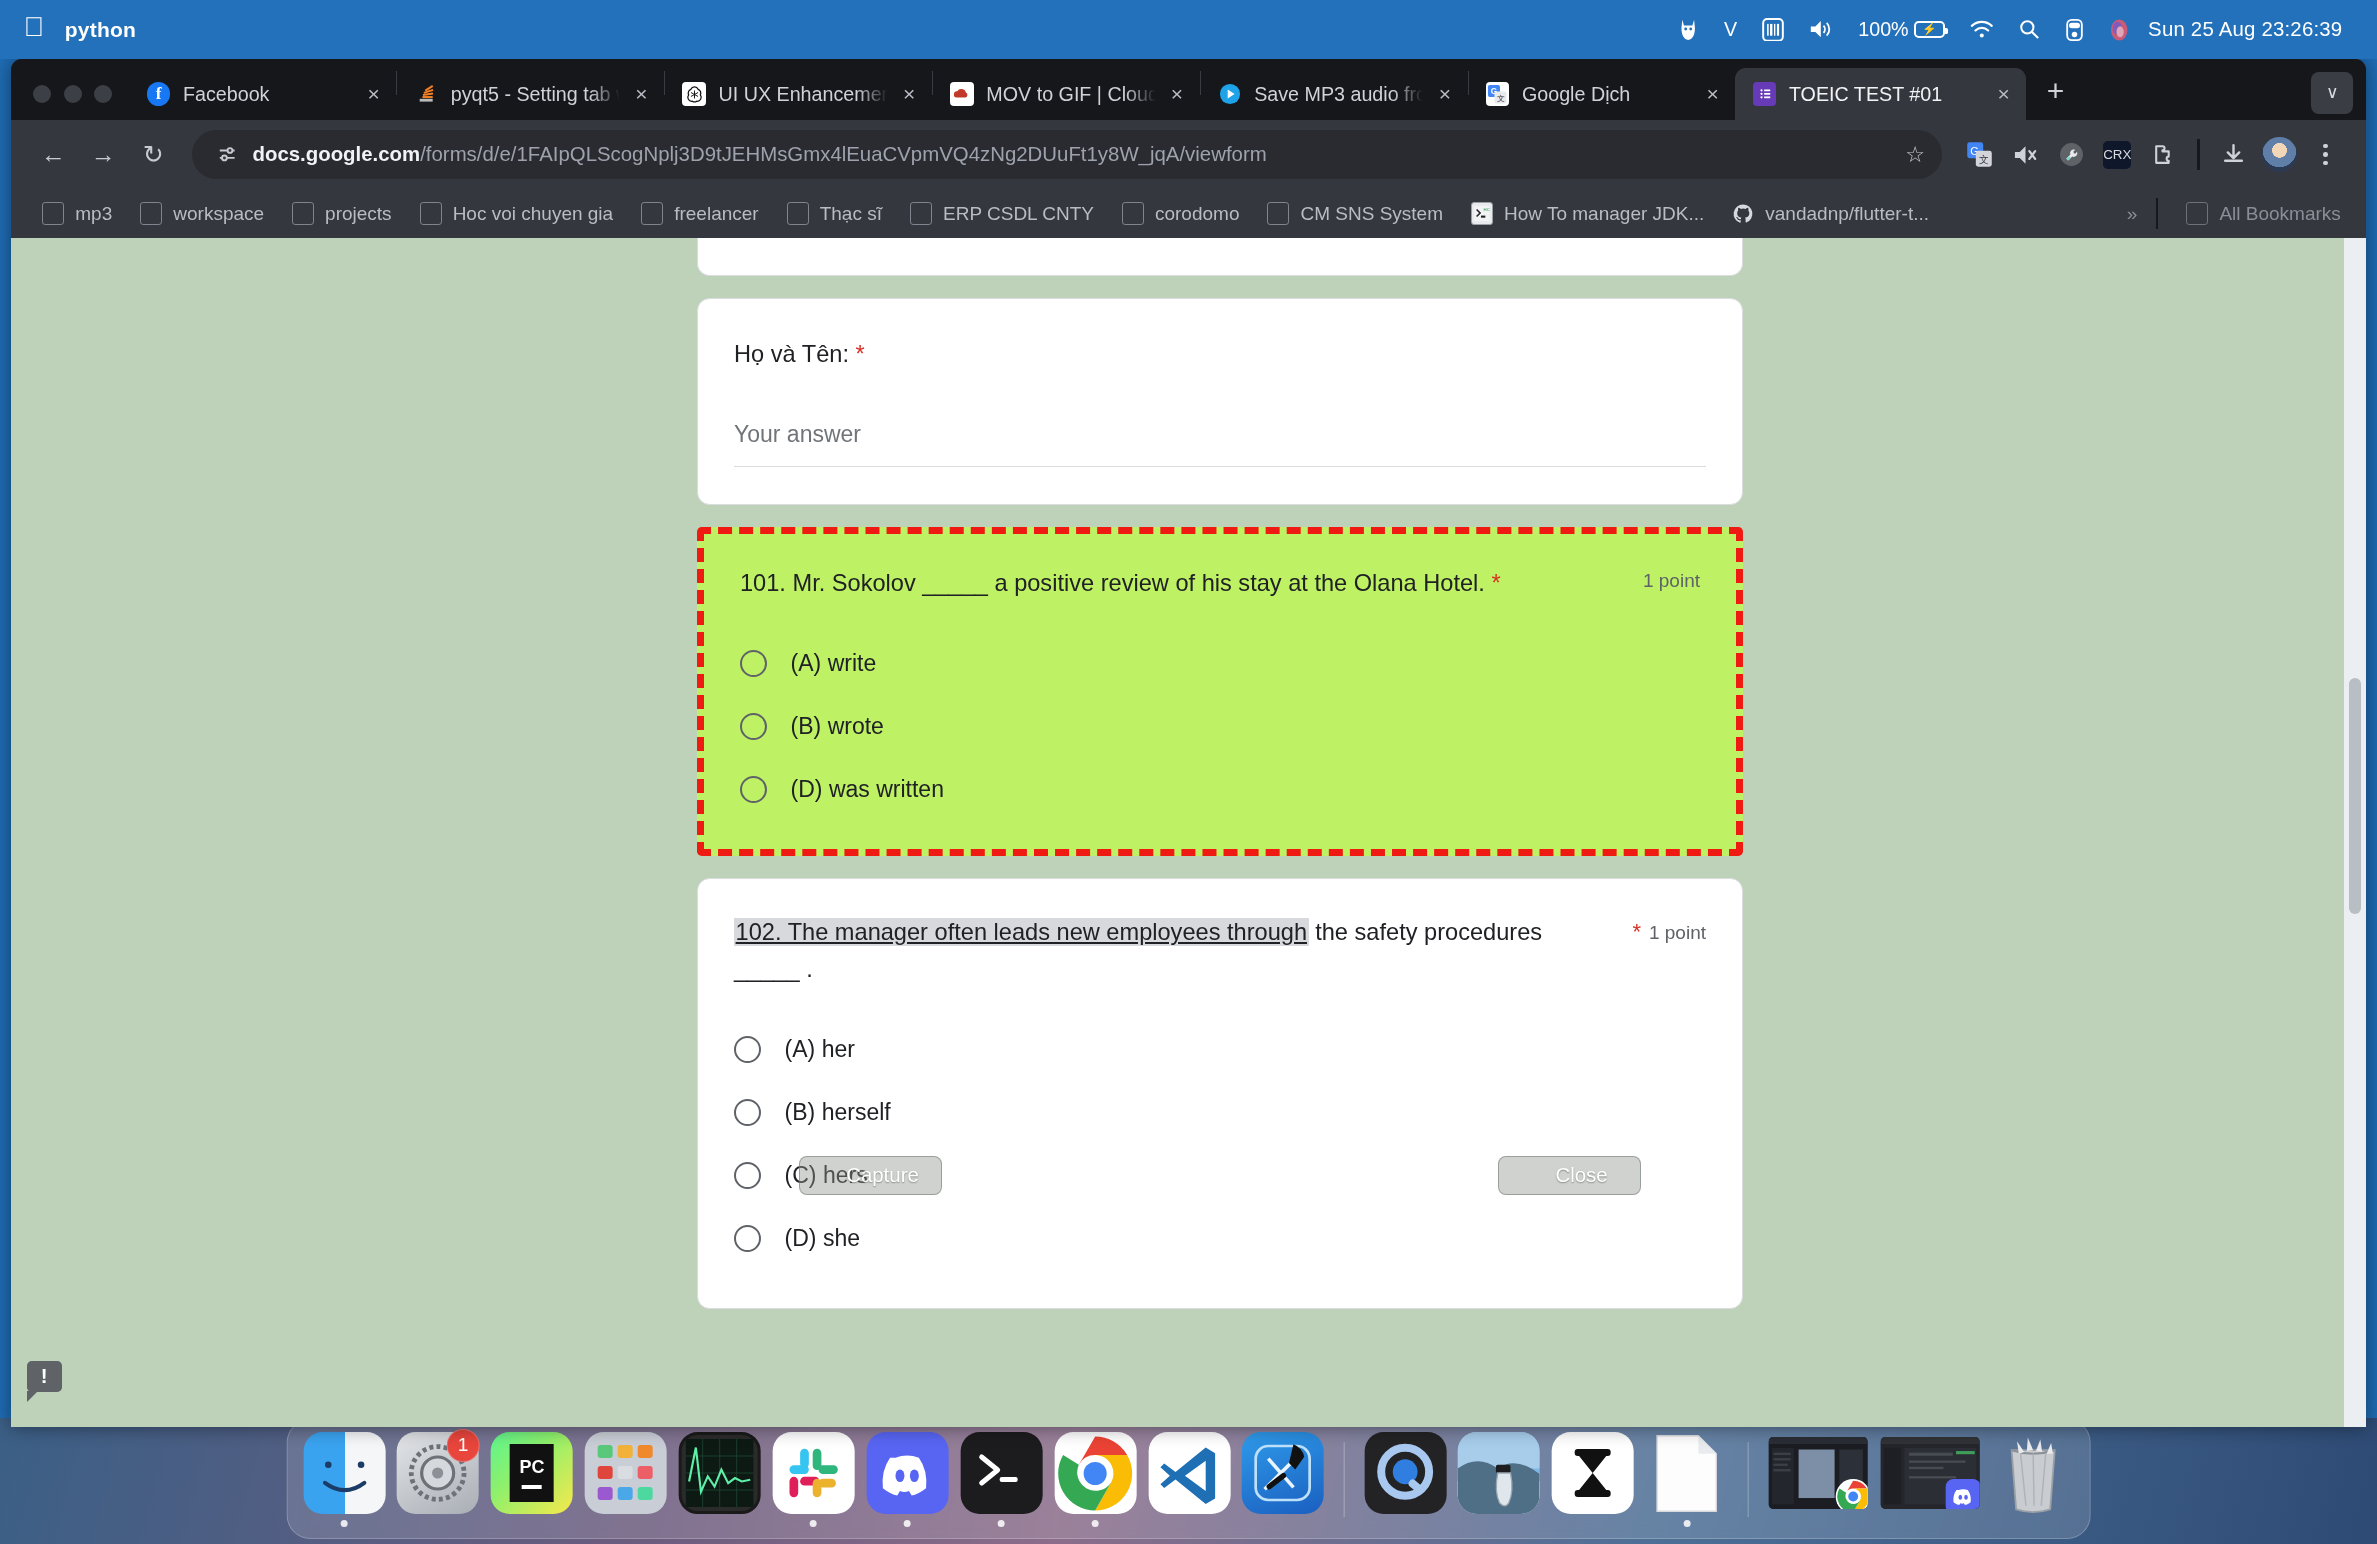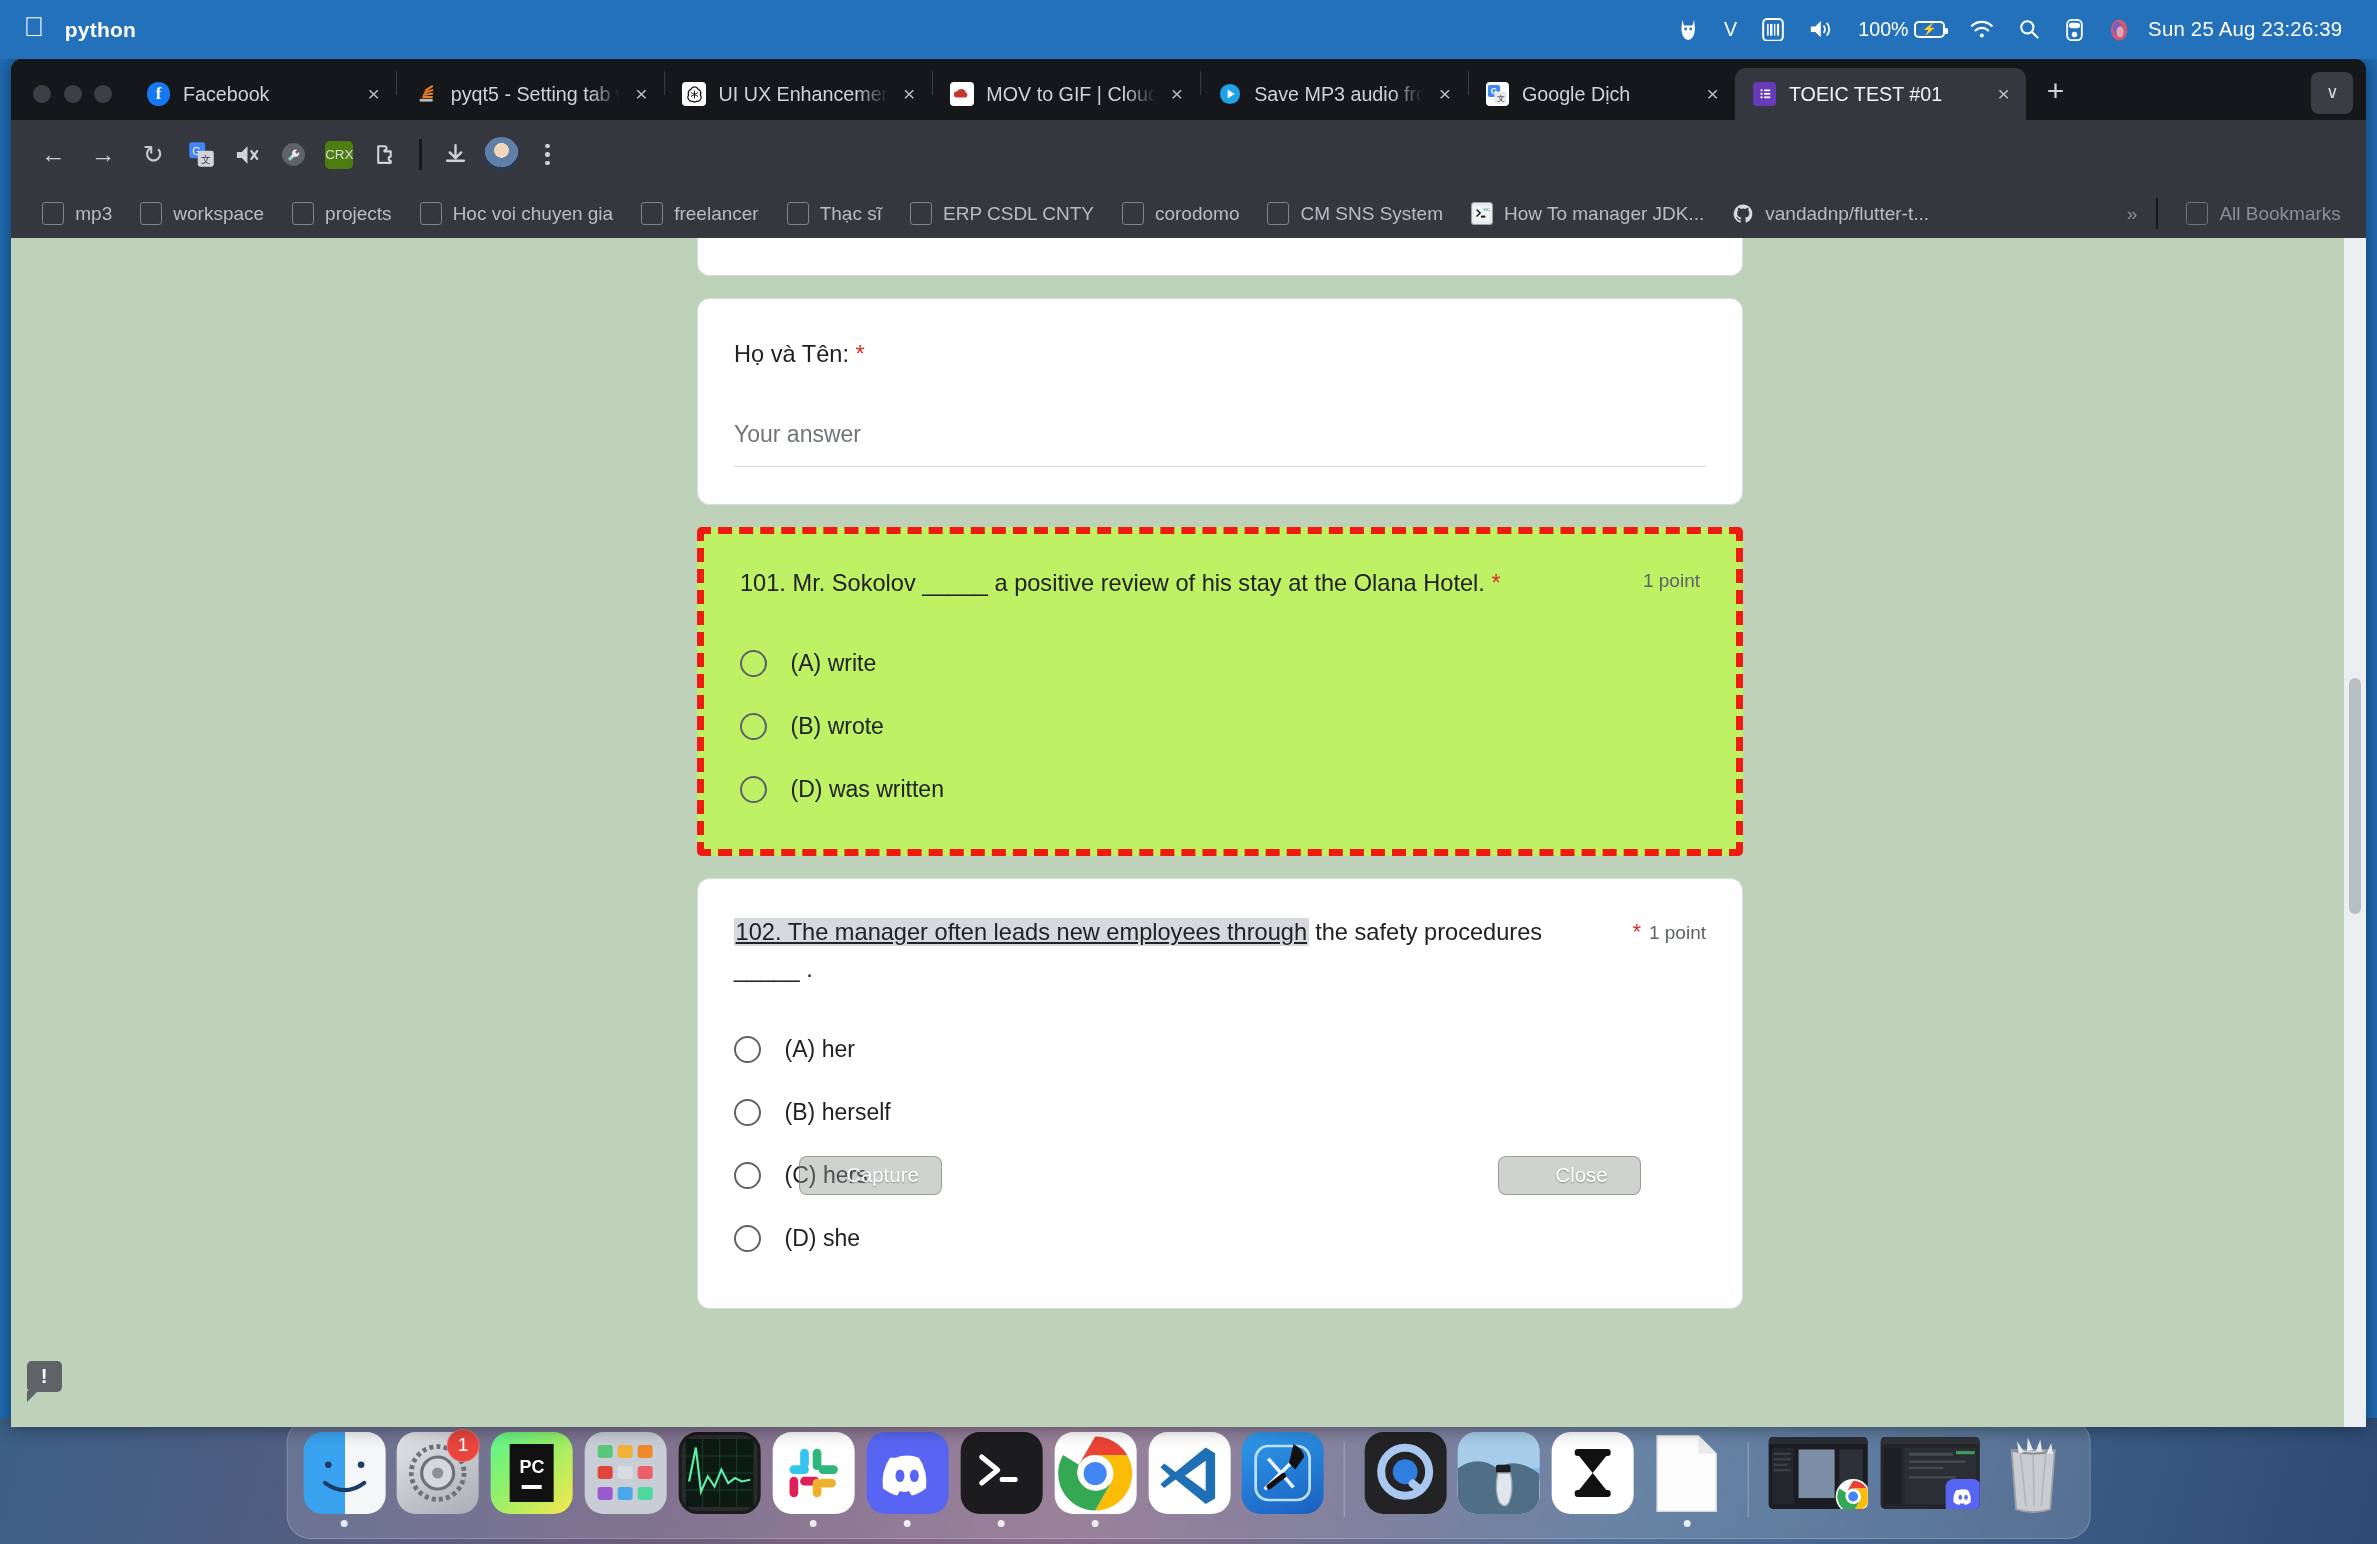--- a/index.html
+++ b/index.html
@@ -412,20 +412,32 @@
     </div>
 
     <div class="newtab">+</div>
     <div class="tab-list-btn">∨</div>
   </div>
 
   <div class="navbar">
     <div class="nav-ico">←</div>
     <div class="nav-ico">→</div>
     <div class="nav-ico">↻</div>
+    <div class="omnibox">
+      <span class="omni-lock">
+        <svg width="20.4" height="20.4" viewBox="0 0 22 22">
+            <line x1="3" y1="7" x2="19" y2="7" stroke="#c7cad1" stroke-width="2"></line>
+            <circle cx="14" cy="7" r="2.6" fill="#35373f" stroke="#c7cad1" stroke-width="2"></circle>
+            <line x1="3" y1="15" x2="19" y2="15" stroke="#c7cad1" stroke-width="2"></line>
+            <circle cx="8" cy="15" r="2.6" fill="#35373f" stroke="#c7cad1" stroke-width="2"></circle>
+          </svg>
+      </span>
+      <span class="omni-url"><b>docs.google.com</b><span>/forms/d/e/1FAIpQLScogNplj3D9tJEHMsGmx4lEuaCVpmVQ4zNg2DUuFt1y8W_jqA/viewform</span></span>
+      <span class="omni-star">☆</span>
+    </div>
     <div class="tb-ico">
       <svg width="27" height="27" viewBox="0 0 22 22" style="font-size:27px">
           <rect x="1" y="1" width="13" height="13" rx="2" fill="#4285f4"></rect>
           <text x="3.5" y="11" font-size="9" fill="#fff" font-family="Liberation Sans">G</text>
           <rect x="8" y="8" width="13" height="13" rx="2" fill="#d2d4da"></rect>
           <text x="10.5" y="18" font-size="8" fill="#35373f" font-family="Liberation Sans">文</text>
         </svg>
     </div>
     <div class="tb-ico">
       <svg width="25" height="22" viewBox="0 0 26 22">
@@ -434,21 +446,21 @@
         </svg>
     </div>
     <div class="tb-ico">
       <svg width="25" height="25" viewBox="0 0 24 24">
           <circle cx="12" cy="12" r="11" fill="#5f6368"></circle>
           <path d="M15.5 7.5 a3.5 3.5 0 0 0-4.6 4.6 L7 16 l1.8 1.8 L12.7 14 a3.5 3.5 0 0 0 4.6-4.6 l-2 2 l-1.7-1.7 Z" fill="#e8eaed"></path>
           <path d="M7 16 l1.8 1.8 l2.5-2.5 l-1.8-1.8 Z" fill="#7fd7d0"></path>
         </svg>
     </div>
     <div class="tb-ico">
-      <span style="width:28px;height:28px;border-radius:4.7px;background:#4d7c0f;display:flex;align-items:center;justify-content:center;font-size:13.4px;color:#d8dade;">CRX</span>
+      <span style="width:28px;height:28px;border-radius:4.7px;background:#0f172a;display:flex;align-items:center;justify-content:center;font-size:13.4px;color:#d8dade;">CRX</span>
     </div>
     <div class="tb-ico">
       <svg width="25" height="25" viewBox="0 0 24 24">
           <path d="M5 4 h6 a2 2 0 0 1 0 4 v1 h6 v5 a2 2 0 0 0 0 4 v2 H5 Z" fill="none" stroke="#cfd2d8" stroke-width="2" stroke-linejoin="round"></path>
         </svg>
     </div>
     <div class="tb-divider"></div>
     <div class="tb-ico">
       <svg width="25" height="25" viewBox="0 0 24 24">
           <path d="M12 3 v12 M6.5 10 L12 15.5 L17.5 10" stroke="#cfd2d8" stroke-width="2.3" fill="none" stroke-linecap="round" stroke-linejoin="round"></path>

